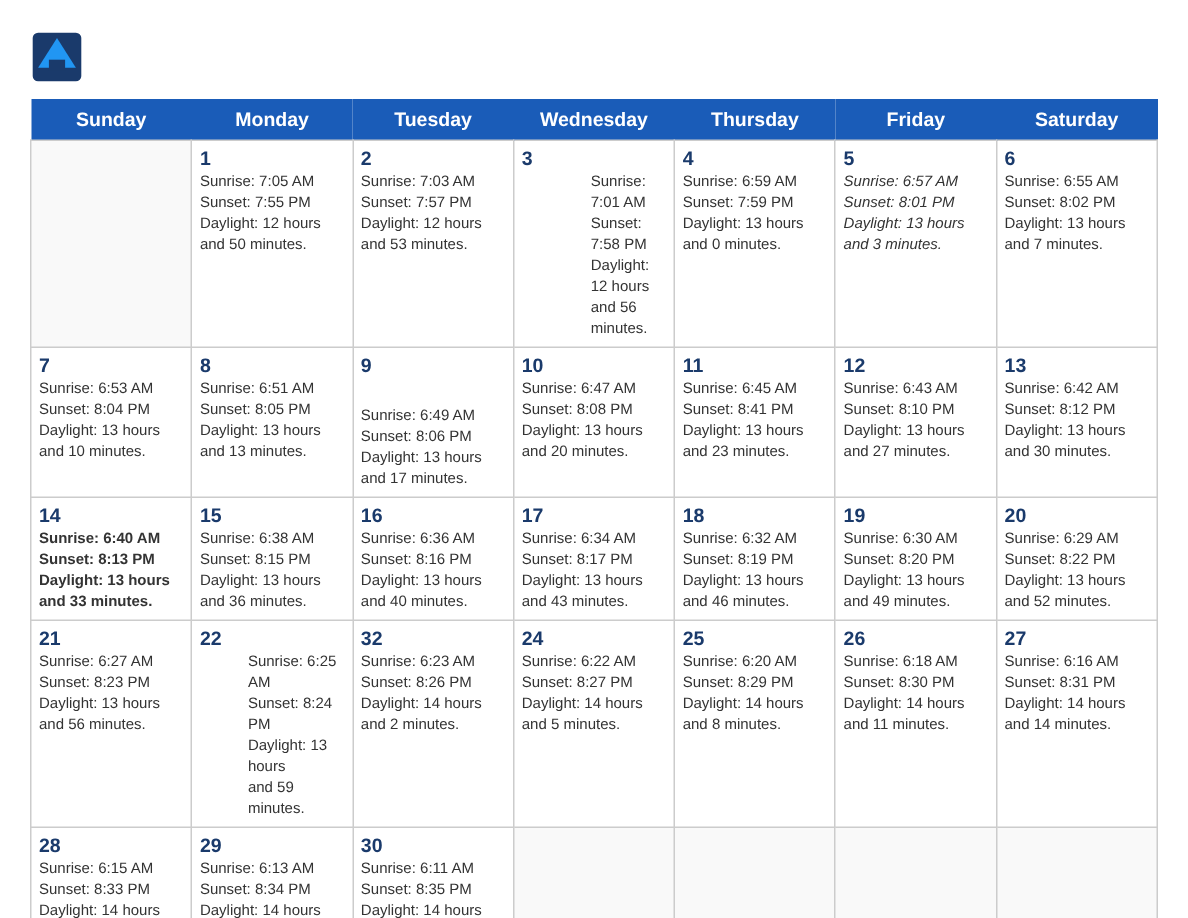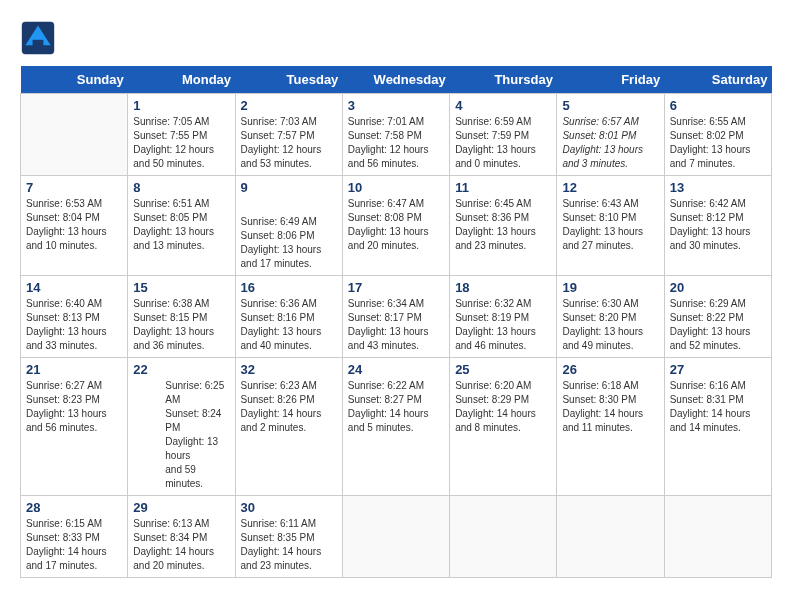--- a/index.html
+++ b/index.html
@@ -48,21 +48,21 @@
     }
     table {
       width: 100%;
       border-collapse: collapse;
       font-size: 11px;
     }
     thead th {
       background: #1a5cb8;
       color: #fff;
       padding: 6px 4px;
-      text-align: right;
+      text-align: center;
       font-size: 13px;
       font-weight: bold;
     }
     td {
       border: 1px solid #ccc;
       vertical-align: top;
       padding: 4px 5px;
       min-height: 80px;
       width: calc(100% / 7);
     }
@@ -128,21 +128,21 @@
         </td>
         <td>
           <div class="day-num">2</div>
           <div class="day-info" style="white-space: pre-line;">Sunrise: 7:03 AM
 Sunset: 7:57 PM
 Daylight: 12 hours
 and 53 minutes.</div>
         </td>
         <td>
           <div class="day-num">3</div>
-          <div class="day-info" style="white-space: pre-line;">Sunrise: 7:01 AM
+          <div class="day-info" style="white-space: pre-line; margin-left: 46px;">Sunrise: 7:01 AM
 Sunset: 7:58 PM
 Daylight: 12 hours
 and 56 minutes.</div>
         </td>
         <td>
           <div class="day-num">4</div>
           <div class="day-info" style="white-space: pre-line;">Sunrise: 6:59 AM
 Sunset: 7:59 PM
 Daylight: 13 hours
 and 0 minutes.</div>
@@ -187,21 +187,21 @@
         <td>
           <div class="day-num">10</div>
           <div class="day-info" style="white-space: pre-line;">Sunrise: 6:47 AM
 Sunset: 8:08 PM
 Daylight: 13 hours
 and 20 minutes.</div>
         </td>
         <td>
           <div class="day-num">11</div>
           <div class="day-info" style="white-space: pre-line;">Sunrise: 6:45 AM
-Sunset: 8:36 PM
+Sunset: 8:41 PM
 Daylight: 13 hours
 and 23 minutes.</div>
         </td>
         <td>
           <div class="day-num">12</div>
           <div class="day-info" style="white-space: pre-line;">Sunrise: 6:43 AM
 Sunset: 8:10 PM
 Daylight: 13 hours
 and 27 minutes.</div>
         </td>
@@ -209,21 +209,21 @@
           <div class="day-num">13</div>
           <div class="day-info" style="white-space: pre-line;">Sunrise: 6:42 AM
 Sunset: 8:12 PM
 Daylight: 13 hours
 and 30 minutes.</div>
         </td>
       </tr>
       <tr>
         <td>
           <div class="day-num">14</div>
-          <div class="day-info" style="white-space: pre-line;">Sunrise: 6:40 AM
+          <div class="day-info" style="white-space: pre-line; font-weight: bold;">Sunrise: 6:40 AM
 Sunset: 8:13 PM
 Daylight: 13 hours
 and 33 minutes.</div>
         </td>
         <td>
           <div class="day-num">15</div>
           <div class="day-info" style="white-space: pre-line;">Sunrise: 6:38 AM
 Sunset: 8:15 PM
 Daylight: 13 hours
 and 36 minutes.</div>

